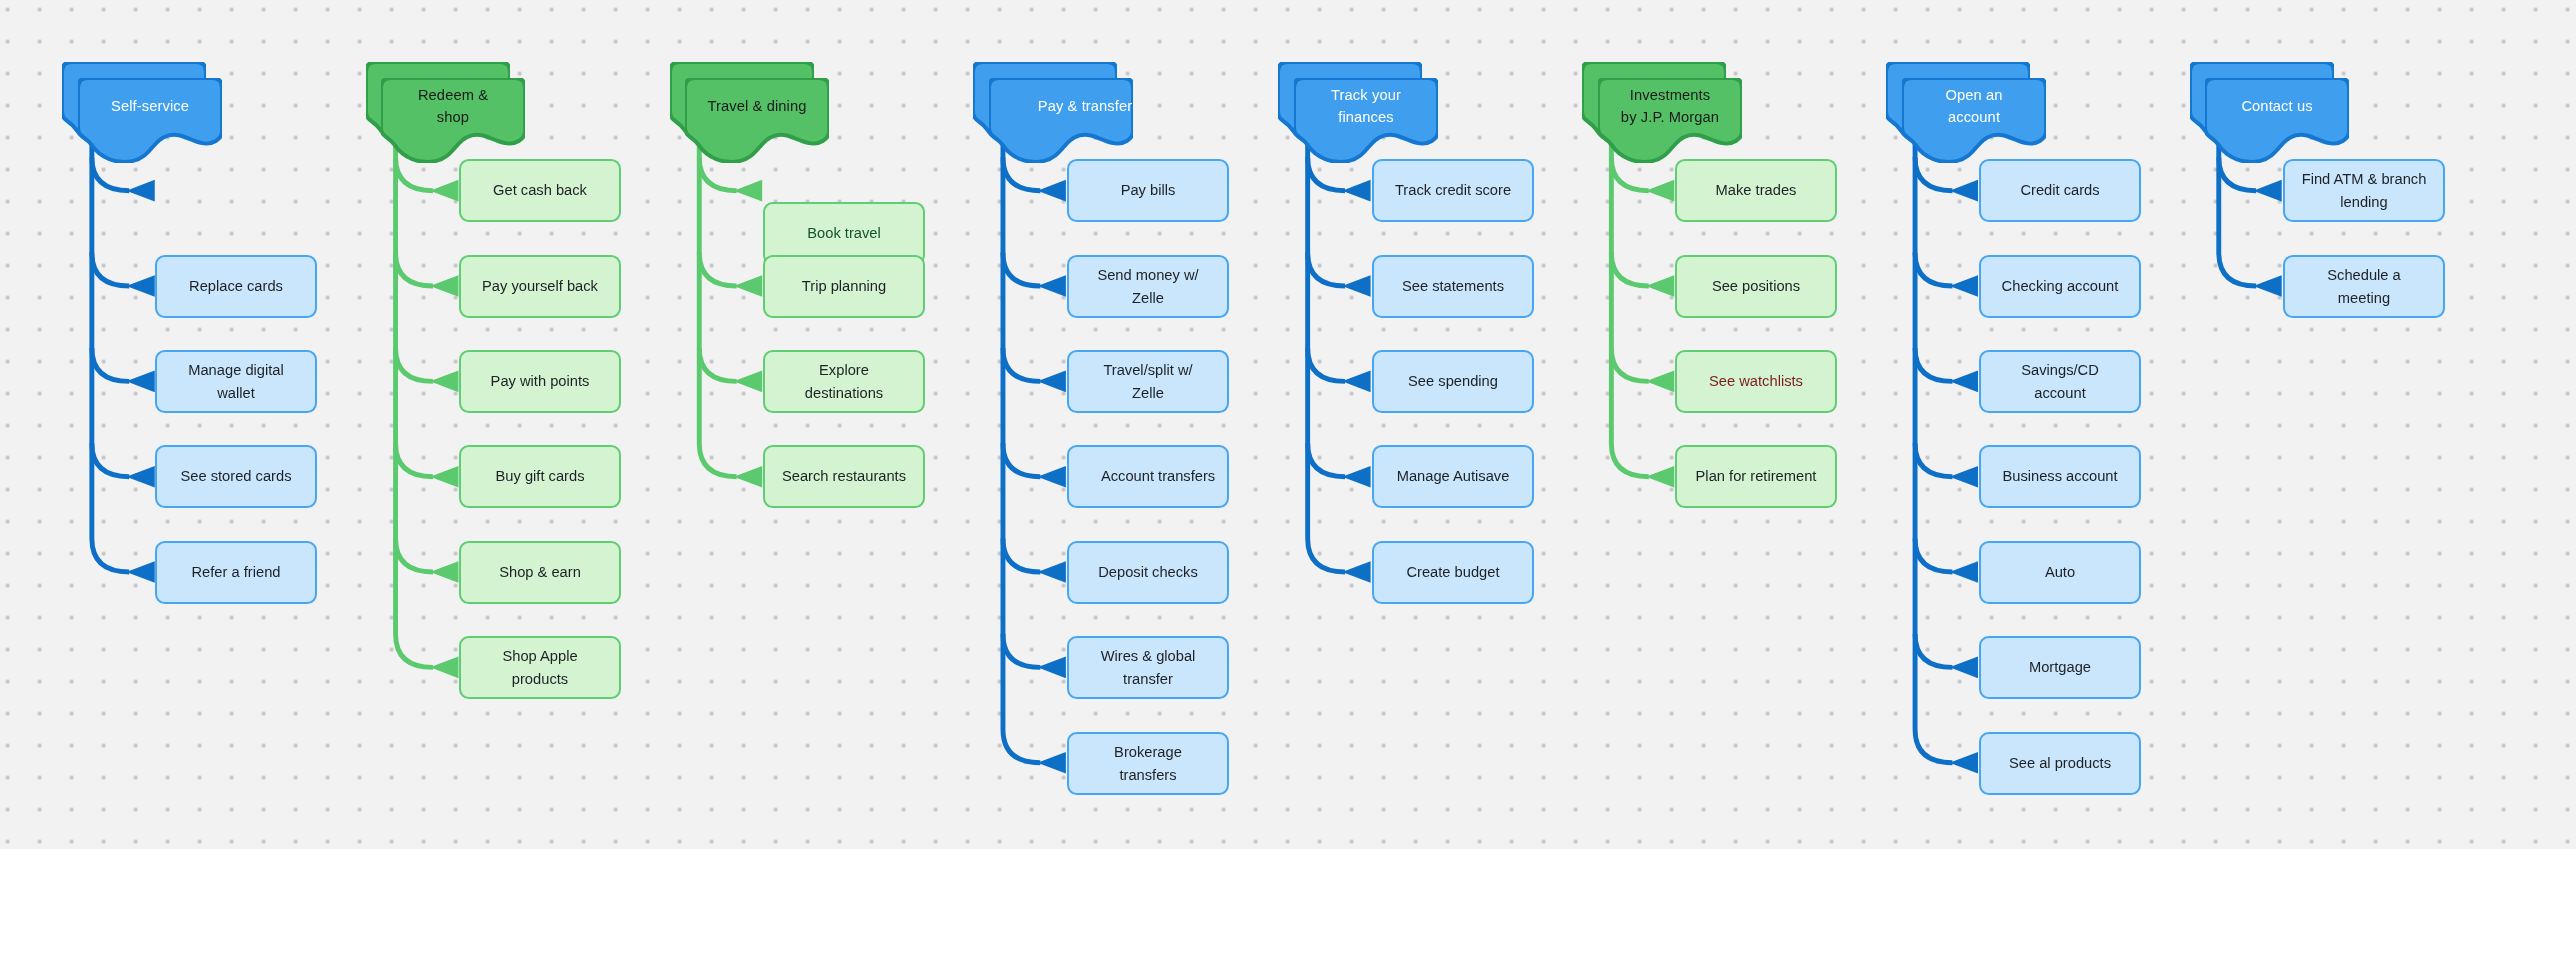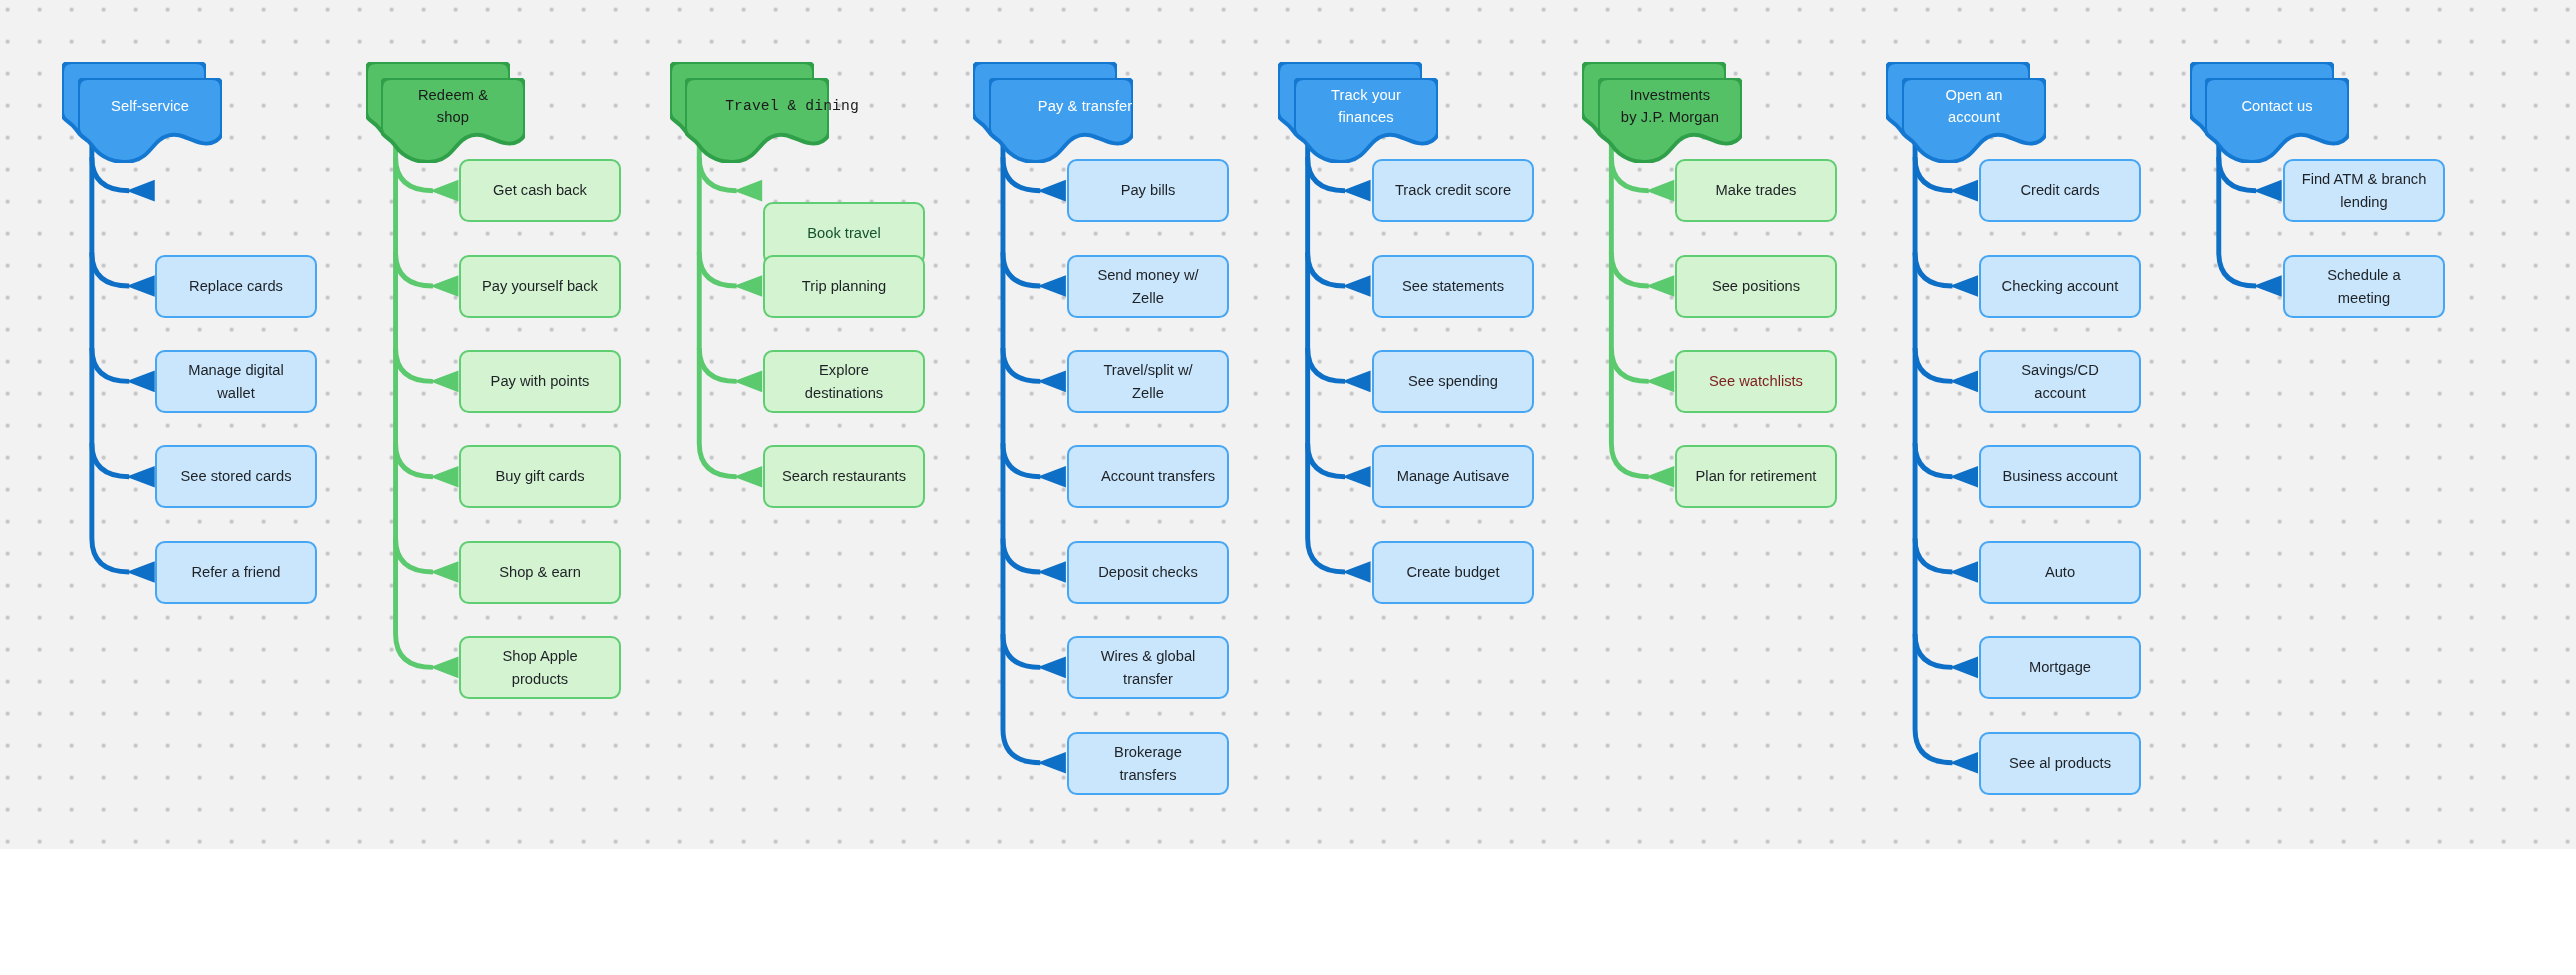--- a/index.html
+++ b/index.html
@@ -175,40 +175,40 @@
     <div class="feature-node" style="left: 459px; top: 445px; background: rgb(212, 243, 209); border-color: rgb(95, 205, 113); color: rgb(30, 33, 37);">Buy gift cards</div>
     <div class="feature-node" style="left: 459px; top: 541px; background: rgb(212, 243, 209); border-color: rgb(95, 205, 113); color: rgb(30, 33, 37);">Shop &amp; earn</div>
     <div class="feature-node" style="left: 459px; top: 636px; background: rgb(212, 243, 209); border-color: rgb(95, 205, 113); color: rgb(30, 33, 37);">Shop Apple
 products</div>
     <svg viewBox="0 0 146 86" width="144" height="85" class="header-shape" style="left: 670px; top: 62px;">
       <path d="M 10 0 L 136 0 Q 146 0 146 10 L 146 54 C 146 62, 136 68, 126 66 C 112 63, 104 55, 92 58 C 76 62, 74 80, 56 84 C 38 88, 22 80, 14 68 C 8 59, 0 60, 0 50 L 0 10 Q 0 0 10 0 Z" fill="#55c167" stroke="#2f9f4a" stroke-width="4" stroke-linejoin="round"></path>
     </svg>
     <svg viewBox="0 0 146 86" width="144" height="85" class="header-shape" style="left: 685px; top: 78px;">
       <path d="M 10 0 L 136 0 Q 146 0 146 10 L 146 54 C 146 62, 136 68, 126 66 C 112 63, 104 55, 92 58 C 76 62, 74 80, 56 84 C 38 88, 22 80, 14 68 C 8 59, 0 60, 0 50 L 0 10 Q 0 0 10 0 Z" fill="#55c167" stroke="#2f9f4a" stroke-width="4" stroke-linejoin="round"></path>
     </svg>
-    <div class="header-label" style="left: 720px; top: 78px; color: rgb(27, 27, 27); font-family: Liberation Mono, monospace;">Travel &amp; dining</div>
+    <div class="header-label" style="left: 685px; top: 78px; color: rgb(27, 27, 27);">Travel &amp; dining</div>
     <div class="feature-node" style="left: 763px; top: 174px; background: rgb(212, 243, 209); border-color: rgb(95, 205, 113); color: #14532d; margin-top: 28px;">Book travel</div>
     <div class="feature-node" style="left: 763px; top: 255px; background: rgb(212, 243, 209); border-color: rgb(95, 205, 113); color: rgb(30, 33, 37);">Trip planning</div>
     <div class="feature-node" style="left: 763px; top: 350px; background: rgb(212, 243, 209); border-color: rgb(95, 205, 113); color: rgb(30, 33, 37);">Explore
 destinations</div>
     <div class="feature-node" style="left: 763px; top: 445px; background: rgb(212, 243, 209); border-color: rgb(95, 205, 113); color: rgb(30, 33, 37);">Search restaurants</div>
     <svg viewBox="0 0 146 86" width="144" height="85" class="header-shape" style="left: 973px; top: 62px;">
       <path d="M 10 0 L 136 0 Q 146 0 146 10 L 146 54 C 146 62, 136 68, 126 66 C 112 63, 104 55, 92 58 C 76 62, 74 80, 56 84 C 38 88, 22 80, 14 68 C 8 59, 0 60, 0 50 L 0 10 Q 0 0 10 0 Z" fill="#3f9fee" stroke="#1478d1" stroke-width="4" stroke-linejoin="round"></path>
     </svg>
     <svg viewBox="0 0 146 86" width="144" height="85" class="header-shape" style="left: 989px; top: 78px;">
       <path d="M 10 0 L 136 0 Q 146 0 146 10 L 146 54 C 146 62, 136 68, 126 66 C 112 63, 104 55, 92 58 C 76 62, 74 80, 56 84 C 38 88, 22 80, 14 68 C 8 59, 0 60, 0 50 L 0 10 Q 0 0 10 0 Z" fill="#3f9fee" stroke="#1478d1" stroke-width="4" stroke-linejoin="round"></path>
     </svg>
     <div class="header-label" style="left: 989px; top: 78px; color: rgb(255, 255, 255); padding-left: 24px;">Pay &amp; transfer</div>
     <div class="feature-node" style="left: 1067px; top: 159px; background: rgb(201, 230, 252); border-color: rgb(71, 166, 243); color: rgb(30, 33, 37);">Pay bills</div>
     <div class="feature-node" style="left: 1067px; top: 255px; background: rgb(201, 230, 252); border-color: rgb(71, 166, 243); color: rgb(30, 33, 37);">Send money w/
 Zelle</div>
     <div class="feature-node" style="left: 1067px; top: 350px; background: rgb(201, 230, 252); border-color: rgb(71, 166, 243); color: rgb(30, 33, 37);">Travel/split w/
 Zelle</div>
     <div class="feature-node" style="left: 1067px; top: 445px; background: rgb(201, 230, 252); border-color: rgb(71, 166, 243); color: rgb(30, 33, 37); padding-left: 24px;">Account transfers</div>
-    <div class="feature-node" style="left: 1067px; top: 541px; background: rgb(201, 230, 252); border-color: rgb(71, 166, 243); color: rgb(30, 33, 37);">Deposit checks</div>
+    <div class="feature-node" style="left: 1067px; top: 541px; background: rgb(201, 230, 252); border-color: rgb(71, 166, 243); color: rgb(30, 33, 37); border-radius: 10px;">Deposit checks</div>
     <div class="feature-node" style="left: 1067px; top: 636px; background: rgb(201, 230, 252); border-color: rgb(71, 166, 243); color: rgb(30, 33, 37);">Wires &amp; global
 transfer</div>
     <div class="feature-node" style="left: 1067px; top: 732px; background: rgb(201, 230, 252); border-color: rgb(71, 166, 243); color: rgb(30, 33, 37);">Brokerage
 transfers</div>
     <svg viewBox="0 0 146 86" width="144" height="85" class="header-shape" style="left: 1278px; top: 62px;">
       <path d="M 10 0 L 136 0 Q 146 0 146 10 L 146 54 C 146 62, 136 68, 126 66 C 112 63, 104 55, 92 58 C 76 62, 74 80, 56 84 C 38 88, 22 80, 14 68 C 8 59, 0 60, 0 50 L 0 10 Q 0 0 10 0 Z" fill="#3f9fee" stroke="#1478d1" stroke-width="4" stroke-linejoin="round"></path>
     </svg>
     <svg viewBox="0 0 146 86" width="144" height="85" class="header-shape" style="left: 1294px; top: 78px;">
       <path d="M 10 0 L 136 0 Q 146 0 146 10 L 146 54 C 146 62, 136 68, 126 66 C 112 63, 104 55, 92 58 C 76 62, 74 80, 56 84 C 38 88, 22 80, 14 68 C 8 59, 0 60, 0 50 L 0 10 Q 0 0 10 0 Z" fill="#3f9fee" stroke="#1478d1" stroke-width="4" stroke-linejoin="round"></path>
     </svg>

